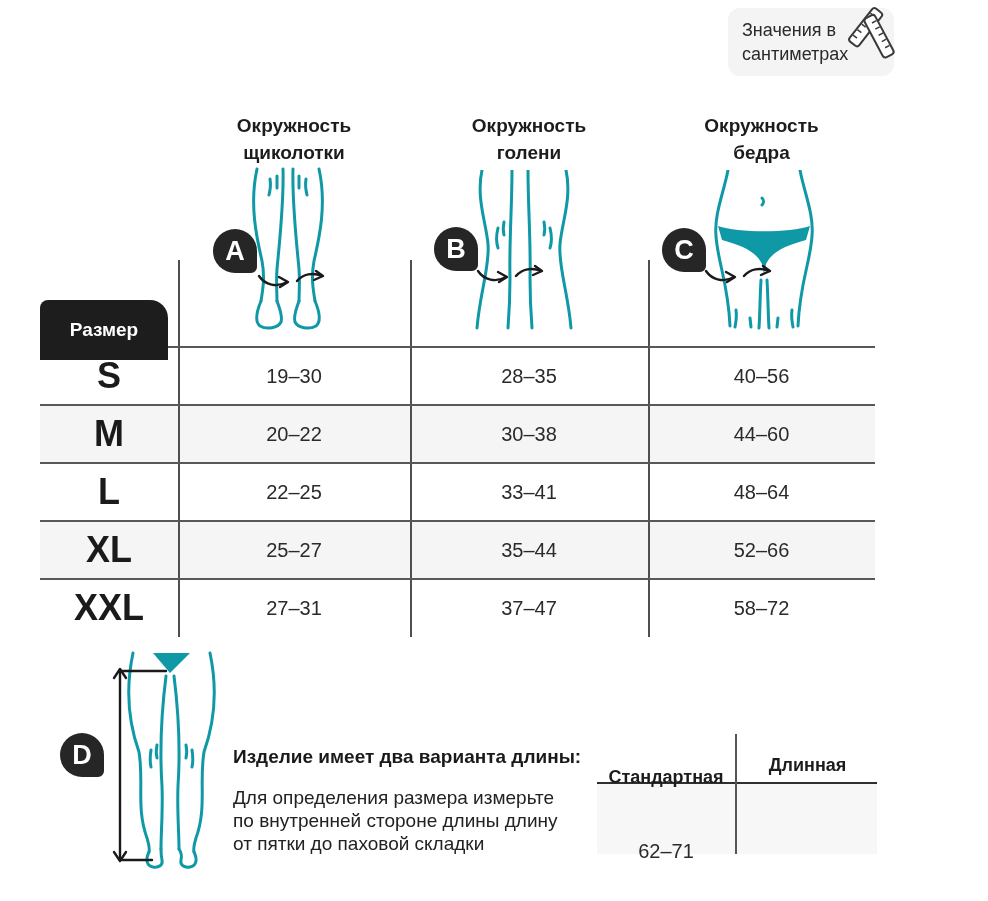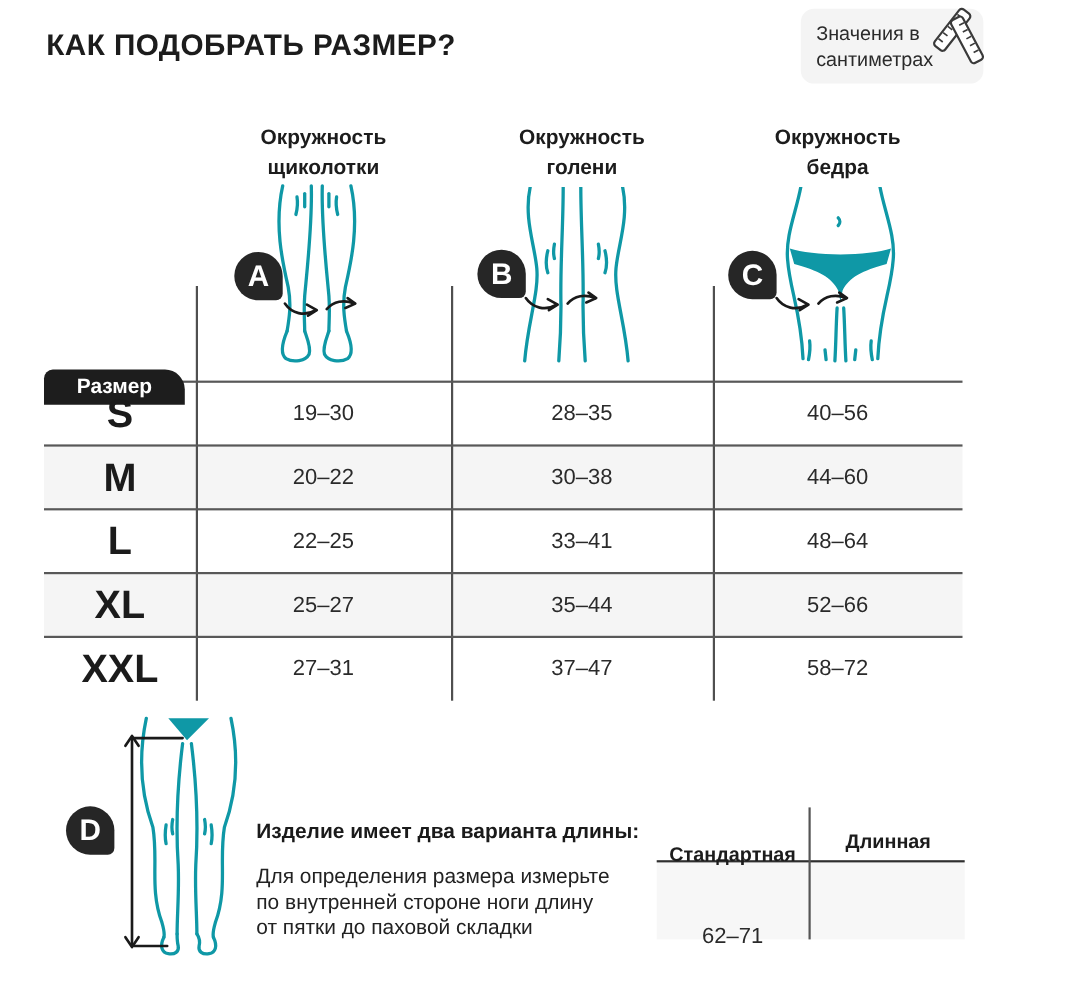--- a/index.html
+++ b/index.html
@@ -31,22 +31,22 @@
   }
   .col-title.c1 { left:178px; width:232px; }
   .col-title.c2 { left:410px; width:238px; }
   .col-title.c3 { left:648px; width:227px; }
 
   .vline { top:260px; width:2px; height:377px; background:#4f4f4f; }
   .hline { left:40px; width:835px; height:2px; background:#585858; }
   .rowbg { left:40px; width:835px; height:58px; background:#f5f5f5; }
 
   .corner-box {
-    left:40px; top:300px; width:128px; height:32px; background:#1d1d1d;
-    border-radius:8px 18px 0 0; display:flex; align-items:center; justify-content:center;margin-top:36px;
+    left:40px; top:300px; width:128px; height:60px; background:#1d1d1d;
+    border-radius:8px 18px 0 0; display:flex; align-items:center; justify-content:center;
   }
   .corner-box span { color:#ffffff; font-size:19px; font-weight:700; }
 
   .trow { left:0; width:988px; height:58px; }
   .cell { position:absolute; top:0; height:58px; line-height:58px; text-align:center; }
   .cell.size { left:40px; width:138px; font-size:36px; font-weight:700; color:#1b1b1b; }
   .cell.v1 { left:178px; width:232px; font-size:20px; color:#2a2a2a; }
   .cell.v2 { left:410px; width:238px; font-size:20px; color:#2a2a2a; }
   .cell.v3 { left:648px; width:227px; font-size:20px; color:#2a2a2a; }
 
@@ -78,21 +78,20 @@
   .mini-value { top:816px; height:70px; line-height:70px; text-align:center;
     font-size:20px; color:#2a2a2a; }
   .mini-value.m1 { left:597px; width:138px; }
   .mini-value.m2 { left:738px; width:139px; }
 </style>
 </head>
 <body>
 
 <div class="canvas">
 
-  <div class="abs page-title">КАК ПОДОБРАТЬ РАЗМЕР?</div>
 
   <div class="abs badge">
     <div class="badge-text">Значения в
 сантиметрах</div>
     <div class="badge-icon">
       <svg width="56" height="60" viewBox="0 0 56 60">
         <g transform="translate(4,34) rotate(-52)">
           <rect x="0" y="0" width="42" height="12" rx="3" class="ruler-stroke"></rect>
           <line x1="7" y1="1" x2="7" y2="6" class="ruler-tick"></line>
           <line x1="14" y1="1" x2="14" y2="6" class="ruler-tick"></line>
@@ -261,21 +260,21 @@
       <path class="ink" d="M8,190 L14,199 L20,190"></path>
       <path class="ink" d="M16,9 L60,9"></path>
       <path class="ink" d="M16,198 L46,198"></path>
     </svg>
   </div>
 
   <div class="abs bubble" style="left:60px; top:733px;">D</div>
 
   <div class="abs bottom-heading">Изделие имеет два варианта длины:</div>
   <div class="abs bottom-desc">Для определения размера измерьте
-по внутренней стороне ноги длину
+по внутренней стороне длины длину
 от пятки до паховой складки</div>
 
   <div class="abs mini-bg"></div>
   <div class="abs mini-hline"></div>
   <div class="abs mini-vline"></div>
   <div class="abs mini-header m1">Стандартная</div>
   <div class="abs mini-header m2">Длинная</div>
   <div class="abs mini-value m1">62–71</div>
 
 </div>

